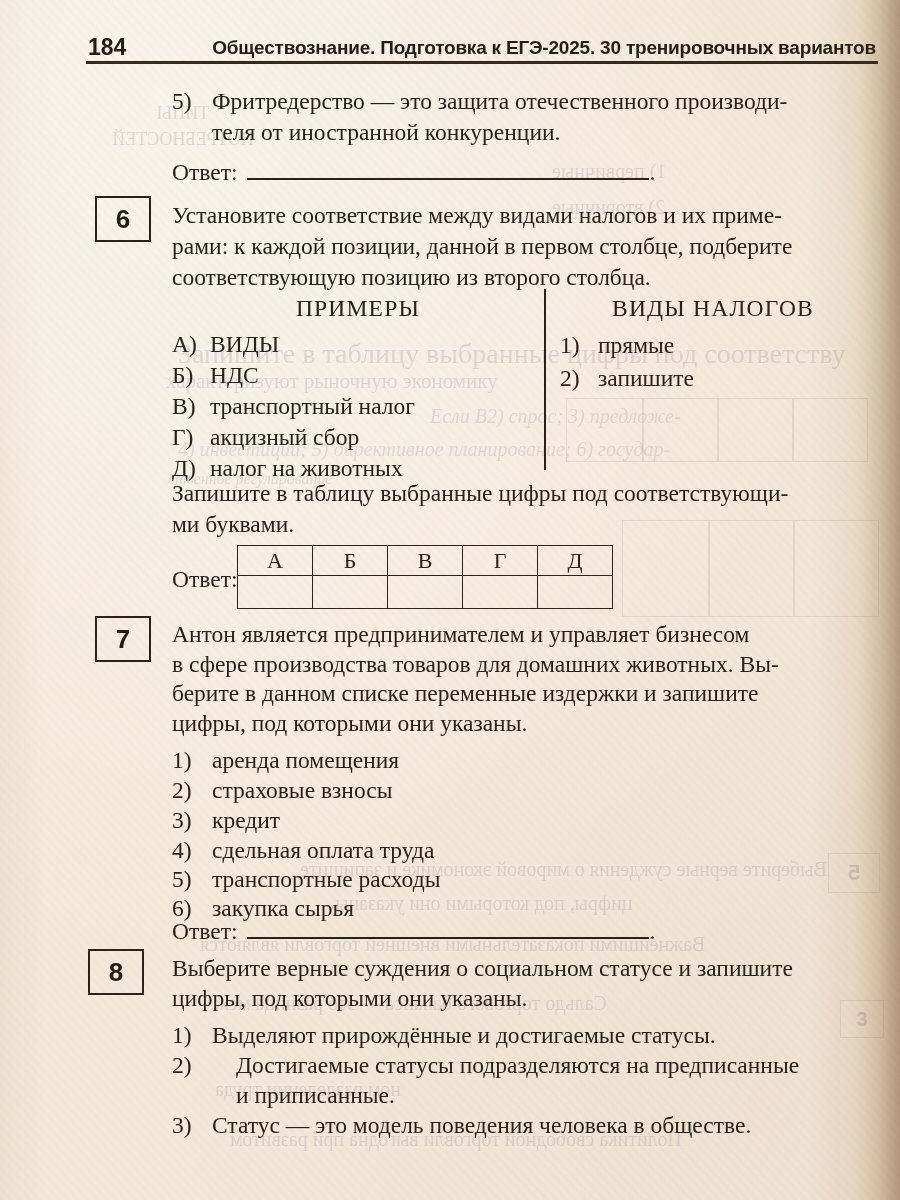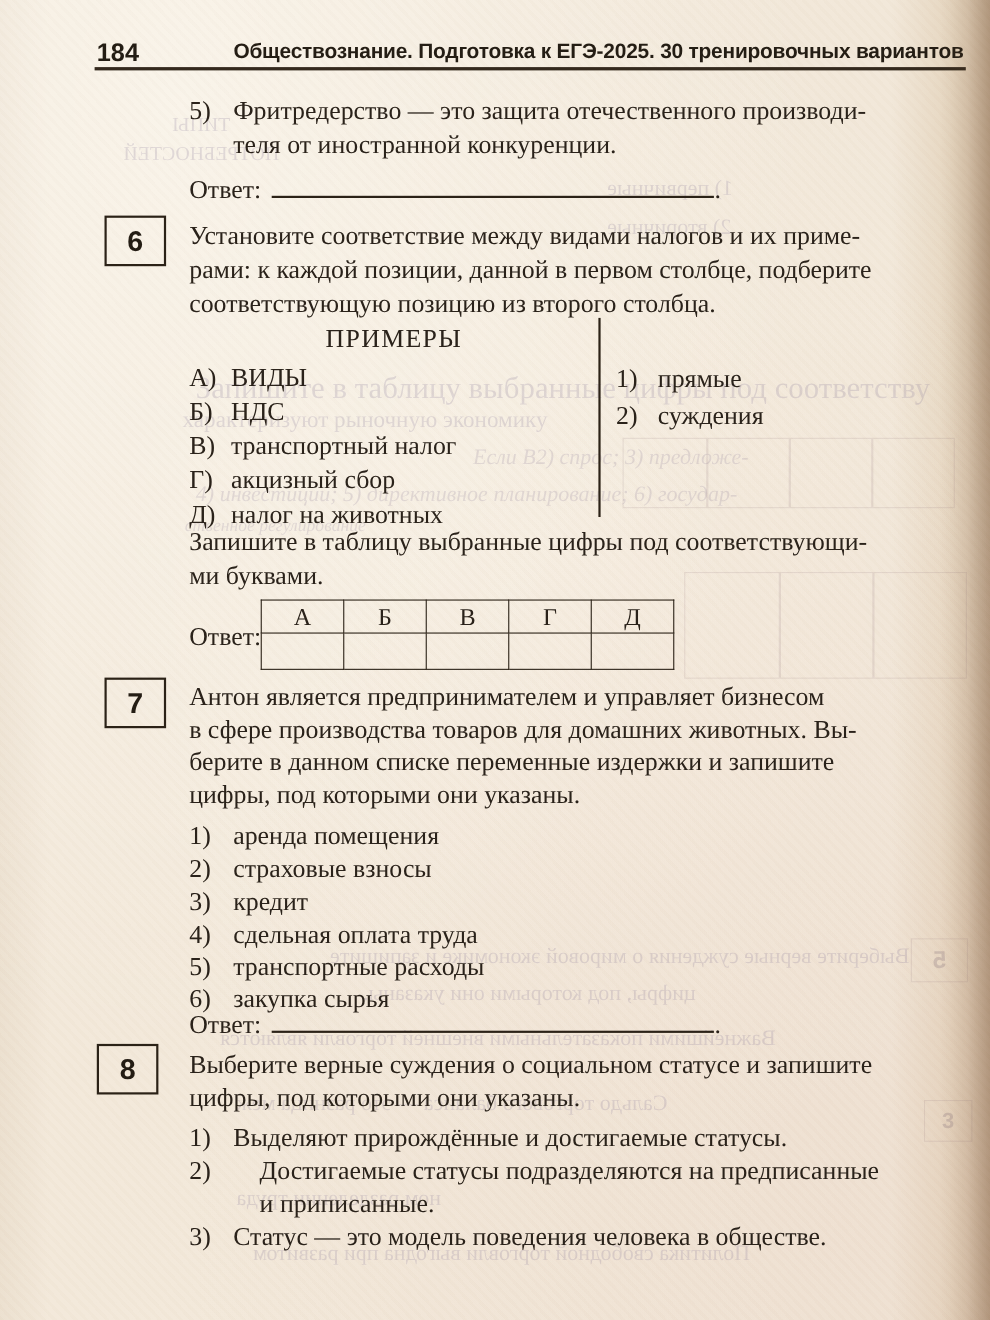--- a/index.html
+++ b/index.html
@@ -108,20 +108,21 @@
   </div>
 
   <div class="qbox" style="left:95px; top:196px;">
     <span>6</span>
   </div>
   <div class="para" style="top:200px;">Установите соответствие между видами налогов и их приме-
 рами: к каждой позиции, данной в первом столбце, подберите
 соответствующую позицию из второго столбца.</div>
 
   <div class="col-hdr" style="left:172px; top:295px; width:372px;">ПРИМЕРЫ</div>
+  <div class="col-hdr" style="left:546px; top:295px; width:334px;">ВИДЫ НАЛОГОВ</div>
   <div class="divider"></div>
 
   <div class="mli" style="left:172px; top:330px;">
       <span class="n">А)</span>
       <span>ВИДЫ</span>
     </div>
   <div class="mli" style="left:172px; top:361px;">
       <span class="n">Б)</span>
       <span>НДС</span>
     </div>
@@ -137,21 +138,21 @@
       <span class="n">Д)</span>
       <span>налог на животных</span>
     </div>
 
   <div class="mli" style="left:560px; top:331px;">
       <span class="n">1)</span>
       <span>прямые</span>
     </div>
   <div class="mli" style="left:560px; top:364px;">
       <span class="n">2)</span>
-      <span>суждения</span>
+      <span>запишите</span>
     </div>
 
   <div class="para" style="top:478px;">Запишите в таблицу выбранные цифры под соответствующи-
 ми буквами.</div>
 
   <div class="answer" style="top:566px;">
     <span>Ответ:</span>
   </div>
   <table class="ans-table">
     <tbody>

